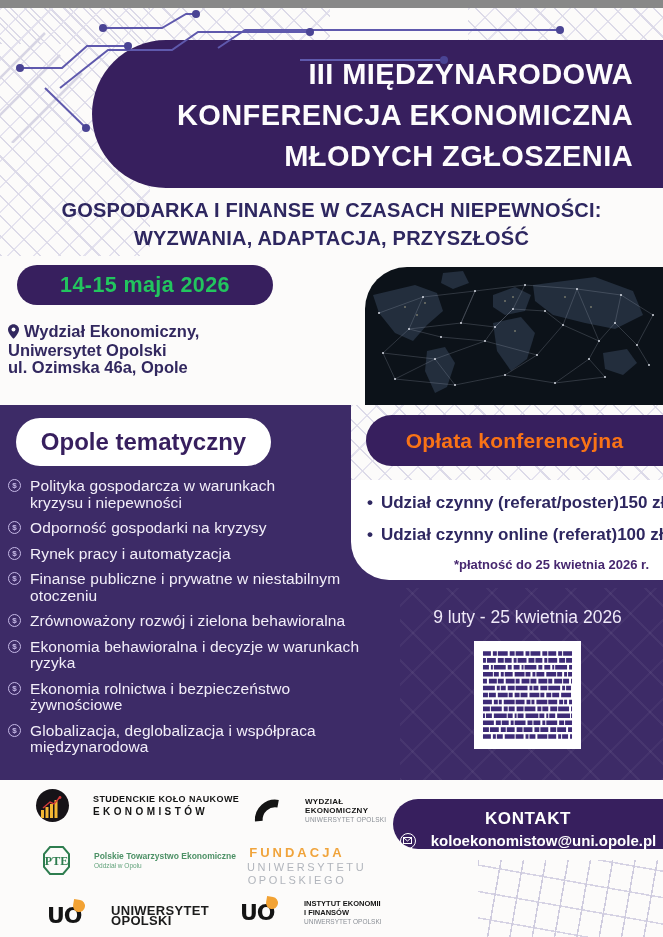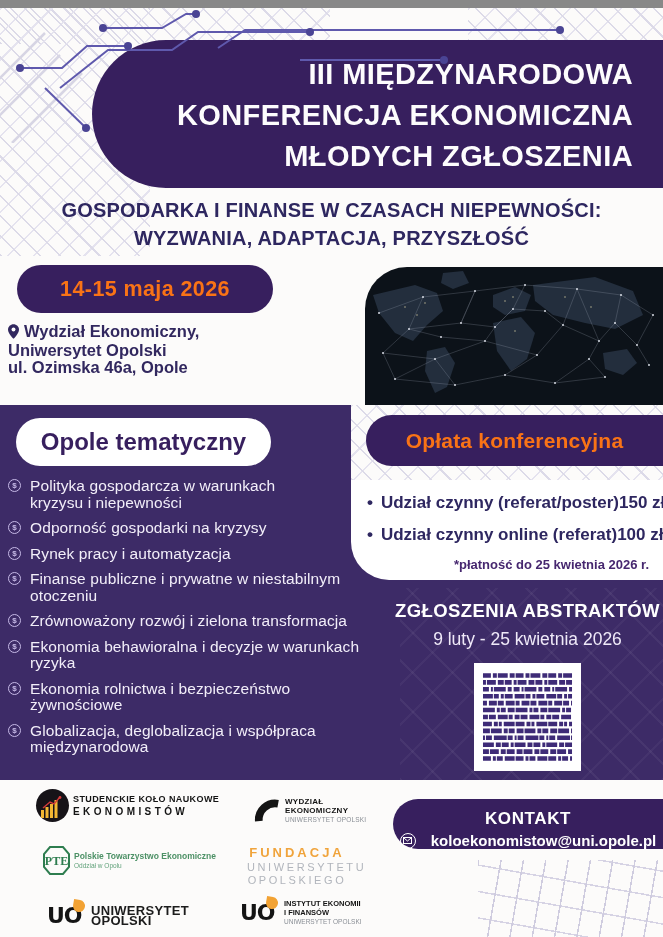--- a/index.html
+++ b/index.html
@@ -29,23 +29,23 @@
   .circuit{position:absolute;left:0;top:0;width:663px;height:135px;z-index:4;pointer-events:none}
 
   
   .banner{position:absolute;left:92px;top:32px;width:571px;height:148px;background:var(--deep);
     border-radius:80px 0 0 80px;z-index:3;text-align:right;padding:14px 30px 0 0}
   .banner .tline{color:#fdfcfd;font-size:29px;font-weight:800;line-height:41px;letter-spacing:.4px}
 
   .subtitle{position:absolute;left:0;top:188px;width:663px;text-align:center;z-index:2;
     color:var(--ink);font-size:20px;font-weight:800;line-height:28px;letter-spacing:.2px}
 
-  .date-pill{position:absolute;left:17px;top:257px;width:256px;height:48px;background:var(--deep);
+  .date-pill{position:absolute;left:17px;top:257px;width:256px;height:40px;background:var(--deep);
     border-radius:24px;z-index:3;display:flex;align-items:center;justify-content:center;
-    color:#f97316;font-size:21.5px;font-weight:800;letter-spacing:.4px}
+    color:#22c55e;font-size:21.5px;font-weight:800;letter-spacing:.4px}
 
   .location{position:absolute;left:8px;top:315px;width:302px;z-index:3;text-align:left;
     color:#32285f;font-size:16.5px;font-weight:800;line-height:17px}
   .location .pin{display:inline-block;vertical-align:-2px;margin-right:5px}
 
   
   .map{position:absolute;left:365px;top:259px;width:298px;height:138px;z-index:2;
     border-radius:42px 0 0 0;overflow:hidden}
   .map svg{display:block;width:100%;height:100%}
 
@@ -83,21 +83,21 @@
     letter-spacing:.1px;white-space:pre-line}
 
   
   .abstracts{position:absolute;left:392px;top:592px;width:271px;z-index:3;text-align:center}
   .abstracts .ah{color:#fff;font-size:18.5px;font-weight:800;letter-spacing:.4px}
   .abstracts .ad{margin-top:7px;color:#efe9f8;font-size:17.5px;font-weight:500}
   .qr{margin:13px auto 0;width:107px;height:108px;background:#fff;padding:7px}
   .qr svg{display:block;width:100%;height:100%}
 
   
-  .logo{position:absolute;z-index:3;display:flex;align-items:center;gap:4px}
+  .logo{position:absolute;z-index:3;display:flex;align-items:center;gap:24px}
   .skne{left:36px;top:781px}
   .skne-mark{flex:none;width:33px;height:33px;border-radius:50%;background:#161318;position:relative;overflow:hidden}
   .skne-mark svg{position:absolute;left:5px;bottom:4px}
   .skne-l1{font-size:9px;font-weight:800;color:#141414;letter-spacing:.4px}
   .skne-l2{font-size:10px;font-weight:800;color:#141414;letter-spacing:3.4px;margin-top:2px}
   .we{left:254px;top:789px}
   .we-l1{font-size:8px;font-weight:800;color:#141414;line-height:9px;letter-spacing:.3px}
   .we-l3{font-size:6.5px;font-weight:500;color:#8a8f96;line-height:9px;letter-spacing:.2px}
   .pte{left:43px;top:838px}
   .pte-badge{flex:none;width:27px;height:29px}
@@ -290,40 +290,39 @@
         <span class="coin">$</span>
         <span class="topic-text">Rynek pracy i automatyzacja</span>
       </li>
     <li>
         <span class="coin">$</span>
         <span class="topic-text">Finanse publiczne i prywatne w niestabilnym
 otoczeniu</span>
       </li>
     <li>
         <span class="coin">$</span>
-        <span class="topic-text">Zrównoważony rozwój i zielona transformacja</span>
+        <span class="topic-text">Zrównoważony rozwój i zielona behawioralna</span>
       </li>
     <li>
         <span class="coin">$</span>
         <span class="topic-text">Ekonomia behawioralna i decyzje w warunkach
 ryzyka</span>
       </li>
     <li>
         <span class="coin">$</span>
         <span class="topic-text">Ekonomia rolnictwa i bezpieczeństwo żywnościowe</span>
       </li>
     <li>
         <span class="coin">$</span>
         <span class="topic-text">Globalizacja, deglobalizacja i współpraca
 międzynarodowa</span>
       </li>
   </ul>
 
   <div class="abstracts">
-    <div class="ah">ZGŁOSZENIA ABSTRAKTÓW</div>
     <div class="ad">9 luty - 25 kwietnia 2026</div>
     <div class="qr">
       <svg viewBox="0 0 94 94">
         <g stroke="#3e2b77" stroke-width="4.6">
           <line x1="2" y1="5" x2="92" y2="5" stroke-dasharray="8 2 4 1 10 2 5 1"></line>
           <line x1="2" y1="12" x2="92" y2="12" stroke-dasharray="3 1 9 2 6 1 7 2"></line>
           <line x1="2" y1="19" x2="92" y2="19" stroke-dasharray="6 2 2 1 12 2 4 2"></line>
           <line x1="2" y1="26" x2="92" y2="26" stroke-dasharray="10 1 5 2 3 1 8 2"></line>
           <line x1="2" y1="33" x2="92" y2="33" stroke-dasharray="4 2 8 1 6 2 9 1"></line>
           <line x1="2" y1="40" x2="92" y2="40" stroke-dasharray="12 2 3 1 5 2 7 1"></line>

